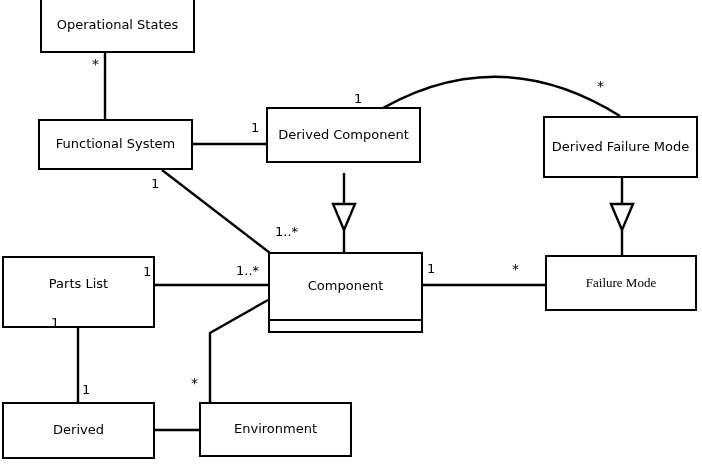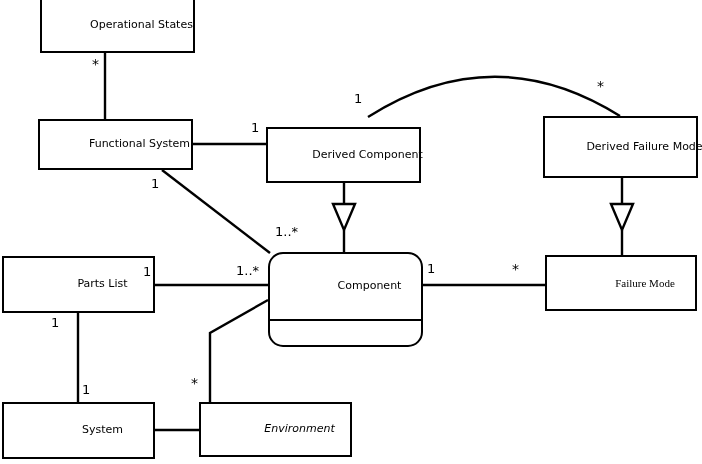--- a/index.html
+++ b/index.html
@@ -21,25 +21,24 @@
     border: 2px solid #000000;
     background: #ffffff;
     z-index: 3;
   }
   .uml-name {
     display: flex;
     align-items: center;
     justify-content: center;
     width: 100%;
     box-sizing: border-box;
-    font-size: 11px;
+    font-size: 13px;
     color: #000000;
     line-height: 1.1;
     text-align: center;
-    margin-left: 24px;
   }
   .uml-divider {
     border-top: 2px solid #000000;
     width: 100%;
     box-sizing: border-box;
   }
   .uml-attrs {
     display: flex;
     align-items: center;
     justify-content: flex-start;
@@ -94,41 +93,41 @@
       </g>
   </svg>
 
   <div id="classes-layer">
       <div class="uml-class" style="left: 40px; top: -2px; width: 155px; height: 55px;">
         <div class="uml-name" style="height: 51px;">Operational States</div>
       </div>
       <div class="uml-class" style="left: 38px; top: 119px; width: 155px; height: 51px;">
         <div class="uml-name" style="height: 47px;">Functional System</div>
       </div>
-      <div class="uml-class" style="left: 266px; top: 127px; width: 155px; height: 56px;">
+      <div class="uml-class" style="left: 266px; top: 107px; width: 155px; height: 56px;">
         <div class="uml-name" style="height: 52px;">Derived Component</div>
       </div>
       <div class="uml-class" style="left: 543px; top: 116px; width: 155px; height: 62px;">
         <div class="uml-name" style="height: 58px;">Derived Failure Mode</div>
       </div>
-      <div class="uml-class" style="left: 2px; top: 256px; width: 153px; height: 57px;">
+      <div class="uml-class" style="left: 2px; top: 256px; width: 153px; height: 72px;">
         <div class="uml-name" style="height: 53px;">Parts List</div>
       </div>
-      <div class="uml-class" style="left: 268px; top: 252px; width: 155px; height: 95px; border-radius: 15px;">
+      <div class="uml-class" style="left: 268px; top: 252px; width: 155px; height: 81px;">
         <div class="uml-name" style="height: 65px;">Component</div>
         <div class="uml-divider"></div>
       </div>
       <div class="uml-class" style="left: 545px; top: 255px; width: 152px; height: 56px;">
         <div class="uml-name" style="height: 52px; font-family: Liberation Serif, serif;">Failure Mode</div>
       </div>
       <div class="uml-class" style="left: 2px; top: 402px; width: 153px; height: 57px;">
-        <div class="uml-name" style="height: 53px;">System</div>
+        <div class="uml-name" style="height: 53px;">Derived</div>
       </div>
       <div class="uml-class" style="left: 199px; top: 402px; width: 153px; height: 55px;">
-        <div class="uml-name" style="height: 51px; font-style: italic;">Environment</div>
+        <div class="uml-name" style="height: 51px;">Environment</div>
       </div>
     </div>
   <div id="mult-layer">
       <span class="mult star" style="left: 92px; top: 57px;">*</span>
       <span class="mult" style="left: 251px; top: 121px;">1</span>
       <span class="mult" style="left: 354px; top: 92px;">1</span>
       <span class="mult star" style="left: 597px; top: 79px;">*</span>
       <span class="mult" style="left: 151px; top: 177px;">1</span>
       <span class="mult" style="left: 275px; top: 225px;">1..*</span>
       <span class="mult" style="left: 143px; top: 265px;">1</span>

